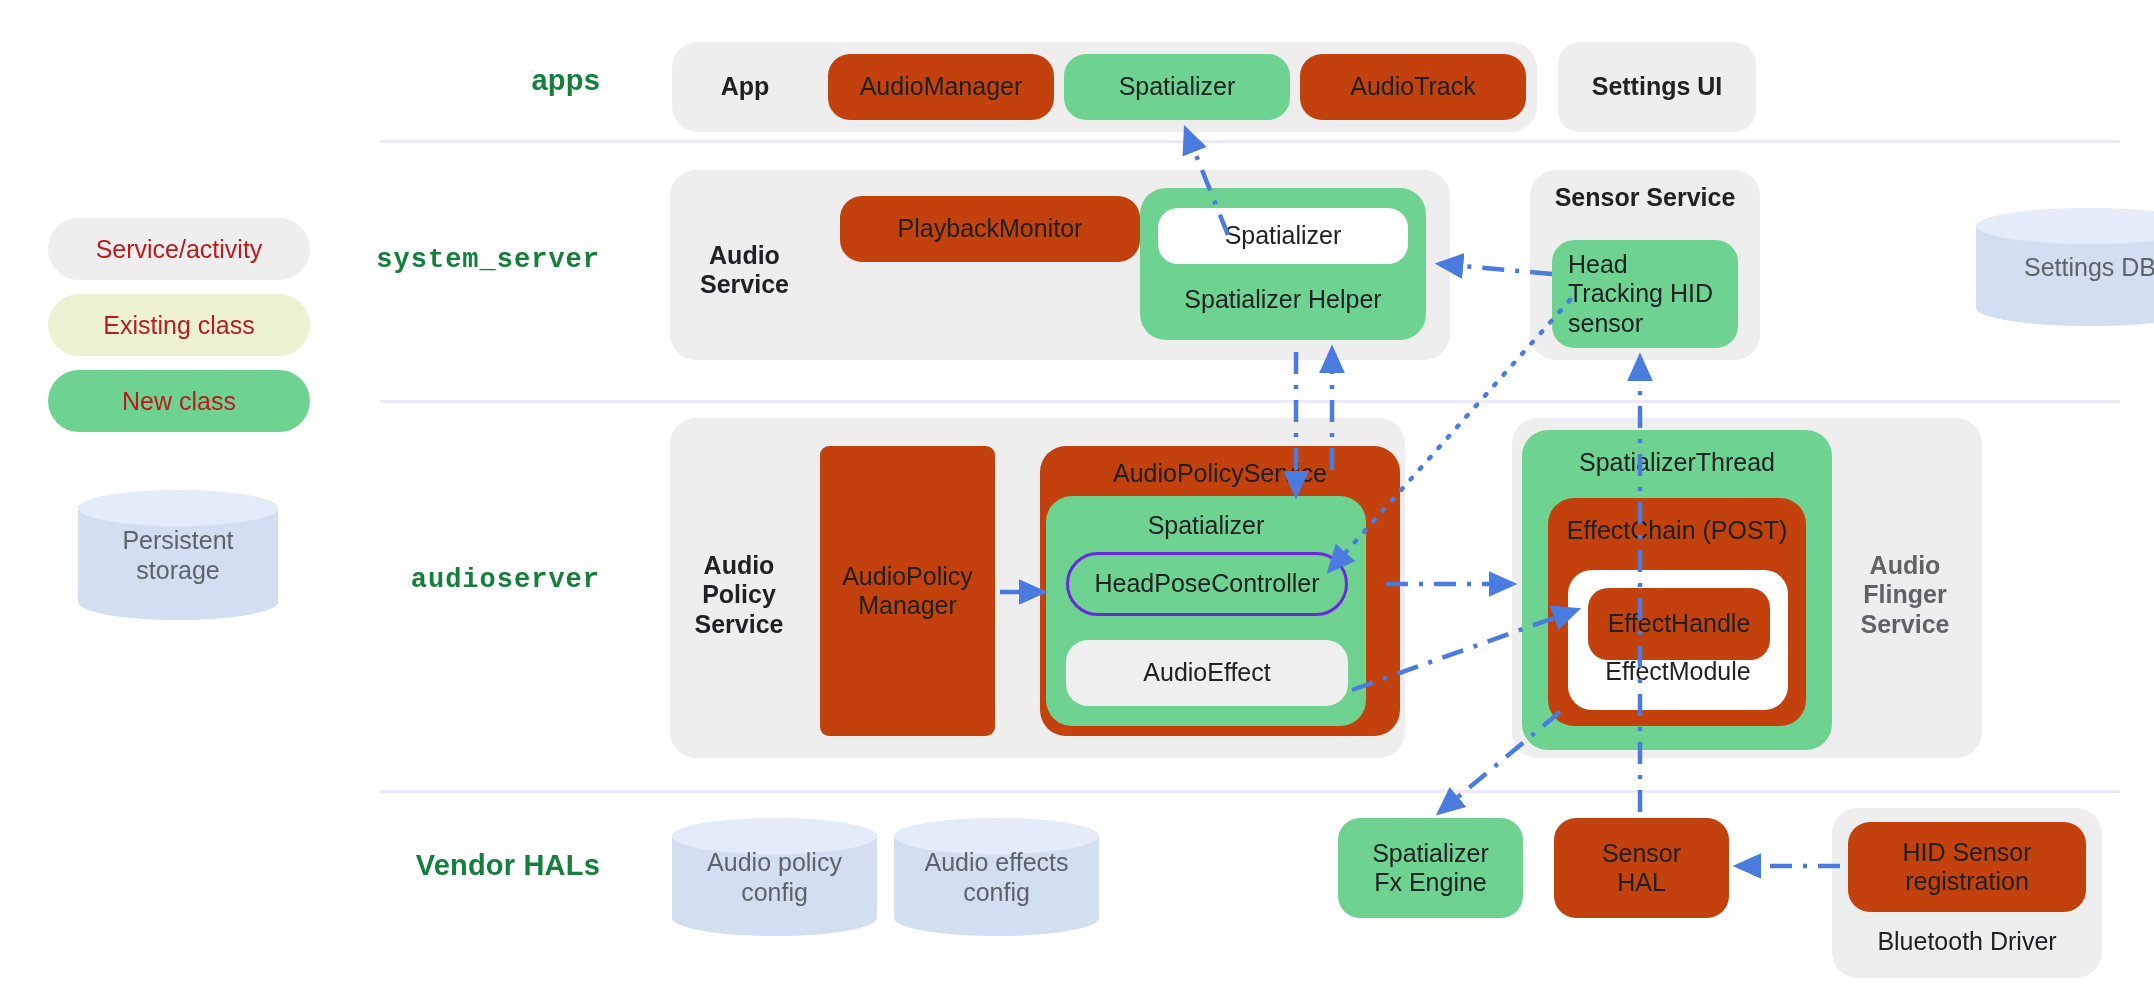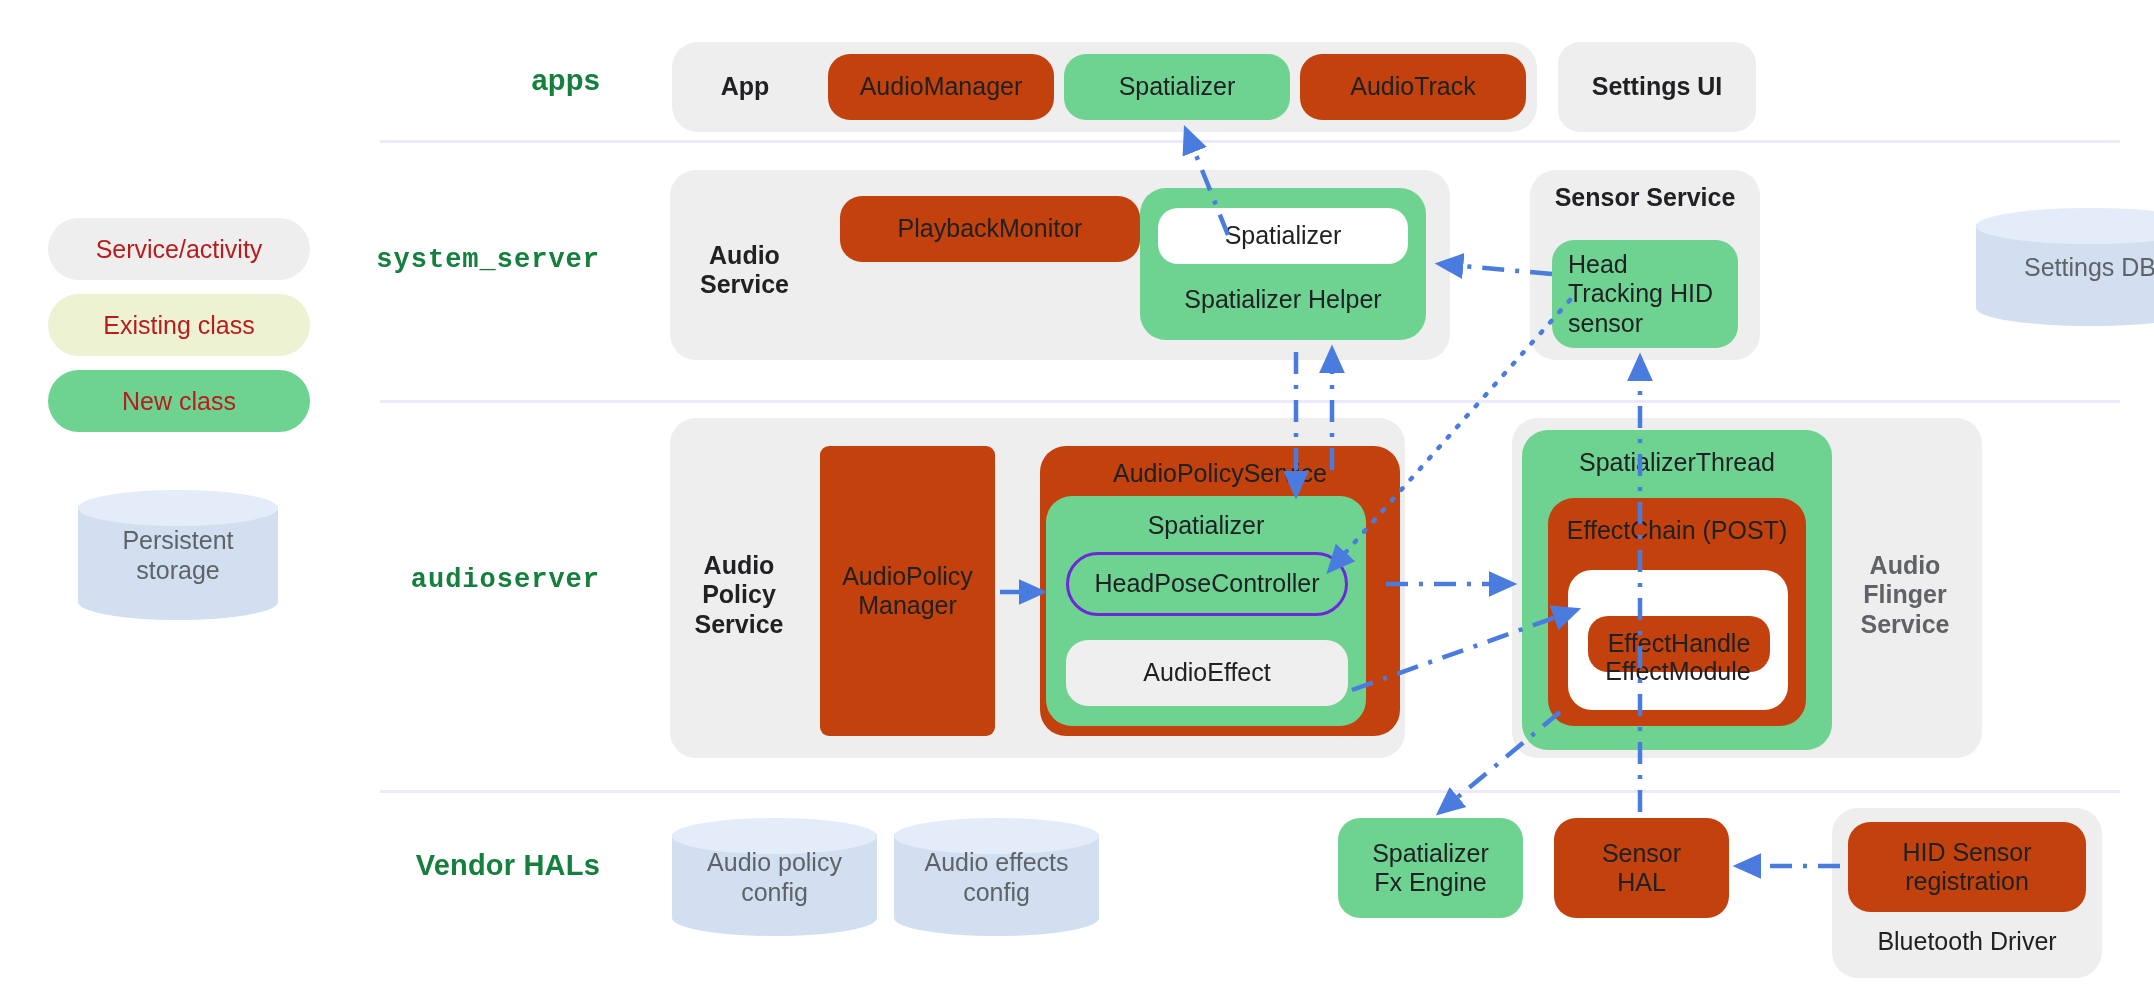--- a/index.html
+++ b/index.html
@@ -151,21 +151,21 @@
     </span>
   </div>
 
   <div class="abs green" style="left:1522px;top:430px;width:310px;height:320px;"></div>
   <div class="abs lbl" style="left:1522px;top:440px;width:310px;height:46px;">SpatializerThread</div>
 
   <div class="abs yellow" style="left:1548px;top:498px;width:258px;height:228px;"></div>
   <div class="abs lbl" style="left:1548px;top:508px;width:258px;height:46px;">EffectChain (POST)</div>
 
   <div class="abs white" style="left:1568px;top:570px;width:220px;height:140px;border-radius:24px;"></div>
-  <div class="abs yellow lbl" style="left:1588px;top:616px;width:182px;height:56px;border-radius:20px;">EffectHandle</div>
+  <div class="abs yellow lbl" style="left:1588px;top:588px;width:182px;height:72px;border-radius:20px;">EffectHandle</div>
   <div class="abs lbl" style="left:1568px;top:650px;width:220px;height:44px;">EffectModule</div>
 
   <div class="cyl" style="left:672px;top:818px;width:205px;height:118px;">
     <div class="bodyfill"></div>
     <div class="bot"></div>
     <div class="top"></div>
     <div class="txt">
       <span>
         <span>Audio policy</span><br>
         <span>config</span>

